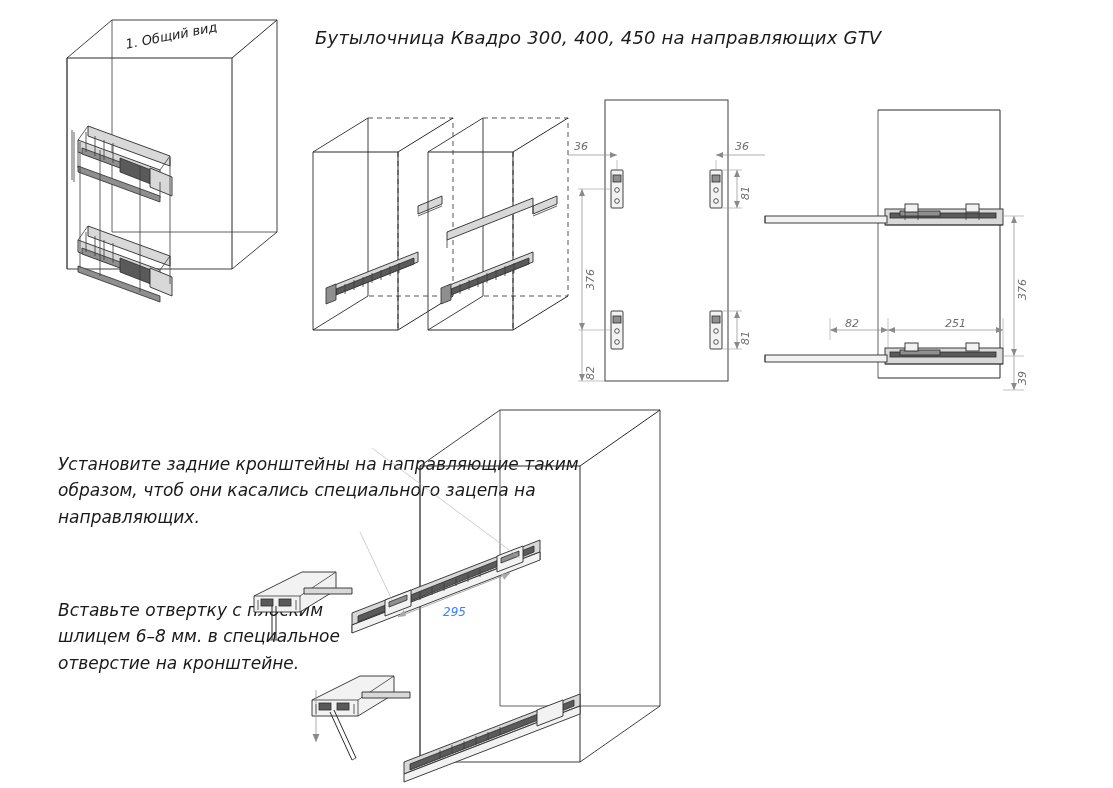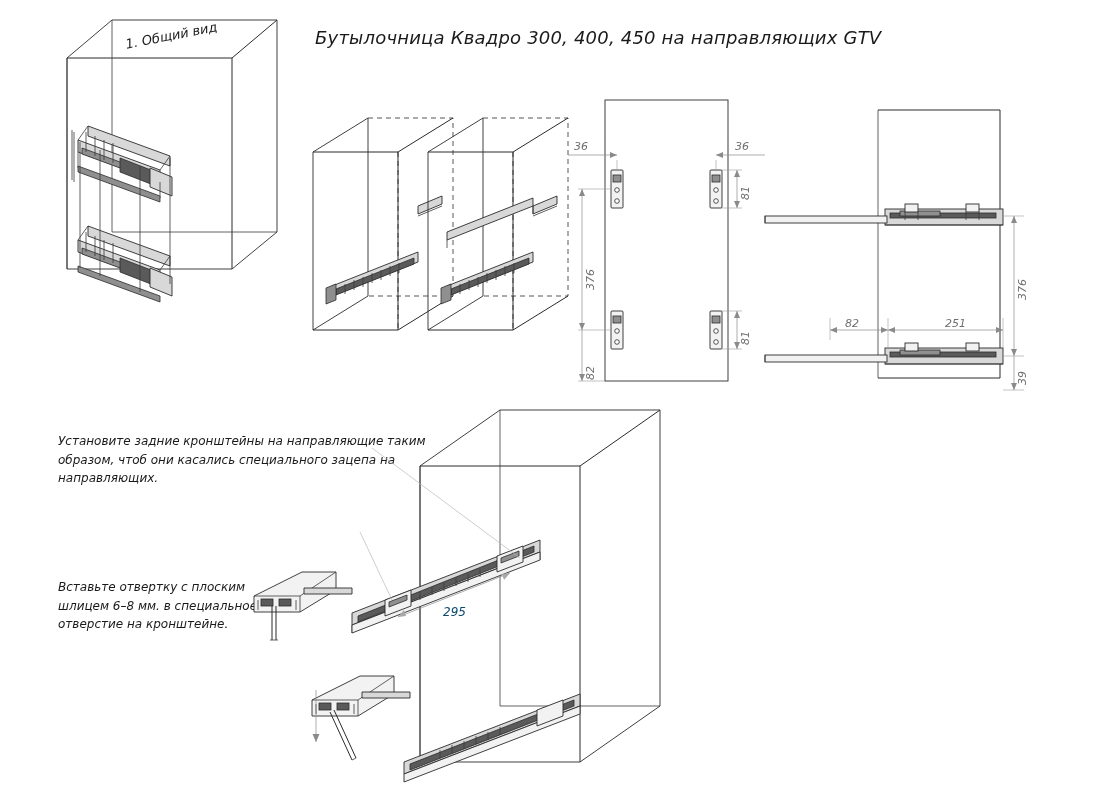--- a/index.html
+++ b/index.html
@@ -30,22 +30,23 @@
     line-height: 1.35;
   }
   .title {
     font-size: 18px;
     letter-spacing: .2px;
   }
   .sec {
     font-size: 13px;
   }
   .body-txt {
-    font-size: 12px;
+    font-size: 17px;
     line-height: 1.55;
+    margin-top: 19px;
   }
   .dim {
     position: absolute;
     font-style: italic;
     font-size: 11px;
     color: #6e6e6e;
     white-space: pre;
   }
   .dim.vert {
     transform-origin: 0 0;
@@ -95,21 +96,21 @@
   <div class="dim vert" style="left:739px; top:200px;">81</div>
   <div class="dim vert" style="left:739px; top:345px;">81</div>
   <div class="dim vert" style="left:584px; top:290px;">376</div>
   <div class="dim vert" style="left:584px; top:380px;">82</div>
 
   <div class="dim vert" style="left:1016px; top:300px;">376</div>
   <div class="dim" style="left:845px; top:317px;">82</div>
   <div class="dim" style="left:945px; top:317px;">251</div>
   <div class="dim vert" style="left:1016px; top:385px;">39</div>
 
-  <div class="dim" style="left:443px; top:605px; color:#0c4a6e; font-size:12px;">295</div>
+  <div class="dim" style="left:443px; top:605px; color:#3b82f6; font-size:12px;">295</div>
 
   <svg class="layer" viewBox="0 0 1113 788">
 
     <g>
 
       <path class="fill-none" d="M67 58 L112 20 L277 20 L277 232 L232 269 L67 269 Z"></path>
       <path class="ln" d="M67 58 L232 58 L232 269"></path>
       <path class="ln" d="M232 58 L277 20"></path>
       <path class="ln-thin" d="M67 58 L67 269"></path>
 

